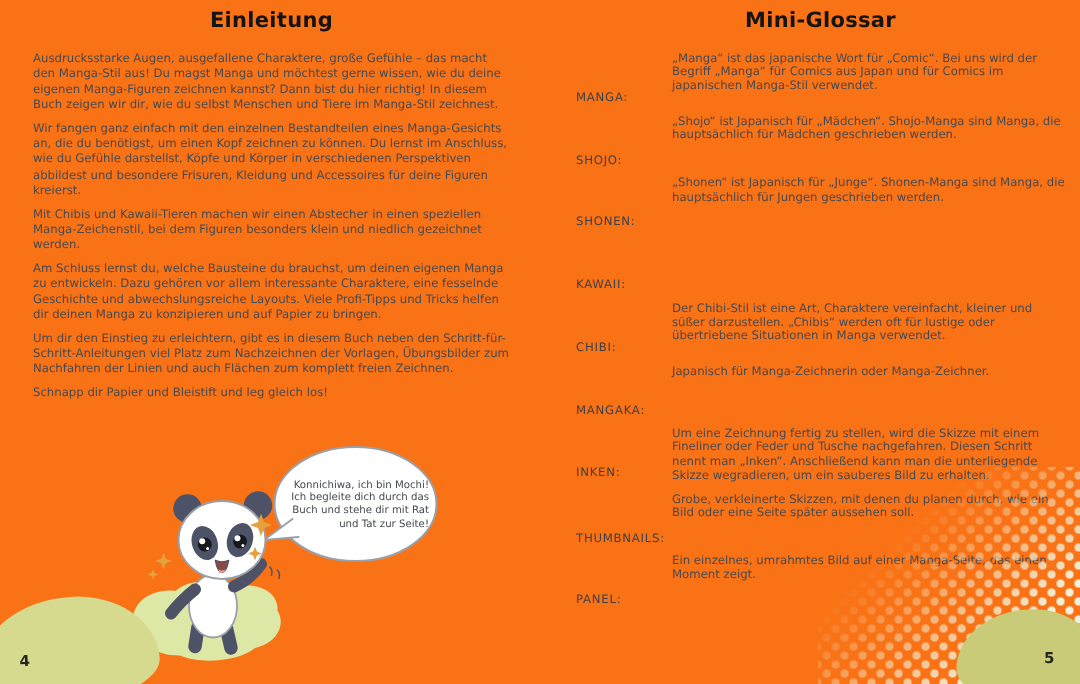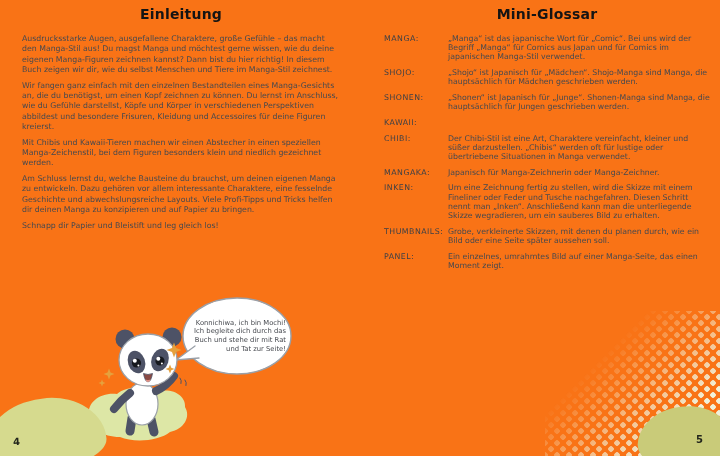--- a/index.html
+++ b/index.html
@@ -31,20 +31,21 @@
   
   .glossary { margin-top: 5px; display: flex; flex-direction: column; gap: 6.5px; }
   .glossary-row { display: flex; }
   .glossary-term {
     flex: none;
     width: 64px;
     font-size: 7.8px;
     letter-spacing: 0.5px;
     line-height: 9.2px;
     color: #3d4046;
+    margin-top: 26px;
   }
   .glossary-def {
     flex: 1;
     font-size: 7.8px;
     line-height: 9.2px;
   }
   
   .mascot-svg { position: absolute; left: 85px; top: 290px; width: 235px; height: 166px; }
   .bubble-text {
     position: absolute;
@@ -95,20 +96,21 @@
 <body>
 
 <div class="spread">
 
   <div class="page-left">
     <h1 class="page-title">Einleitung</h1>
     <p>Ausdrucksstarke Augen, ausgefallene Charaktere, große Gefühle – das macht den Manga-Stil aus! Du magst Manga und möchtest gerne wissen, wie du deine eigenen Manga-Figuren zeichnen kannst? Dann bist du hier richtig! In diesem Buch zeigen wir dir, wie du selbst Menschen und Tiere im Manga-Stil zeichnest.</p>
     <p>Wir fangen ganz einfach mit den einzelnen Bestandteilen eines Manga-Gesichts an, die du benötigst, um einen Kopf zeichnen zu können. Du lernst im Anschluss, wie du Gefühle darstellst, Köpfe und Körper in verschiedenen Perspektiven abbildest und besondere Frisuren, Kleidung und Accessoires für deine Figuren kreierst.</p>
     <p>Mit Chibis und Kawaii-Tieren machen wir einen Abstecher in einen speziellen Manga-Zeichenstil, bei dem Figuren besonders klein und niedlich gezeichnet werden.</p>
     <p>Am Schluss lernst du, welche Bausteine du brauchst, um deinen eigenen Manga zu entwickeln. Dazu gehören vor allem interessante Charaktere, eine fesselnde Geschichte und abwechslungsreiche Layouts. Viele Profi-Tipps und Tricks helfen dir deinen Manga zu konzipieren und auf Papier zu bringen.</p>
+    <p>Um dir den Einstieg zu erleichtern, gibt es in diesem Buch neben den Schritt-für-Schritt-Anleitungen viel Platz zum Nachzeichnen der Vorlagen, Übungsbilder zum Nachfahren der Linien und auch Flächen zum komplett freien Zeichnen.</p>
     <p>Schnapp dir Papier und Bleistift und leg gleich los!</p>
   </div>
 
   <div class="page-right">
     <h1 class="page-title">Mini-Glossar</h1>
     <div class="glossary">
       <div class="glossary-row">
         <div class="glossary-term">MANGA:</div>
         <div class="glossary-def">„Manga“ ist das japanische Wort für „Comic“. Bei uns wird der Begriff „Manga“ für Comics aus Japan und für Comics im japanischen Manga-Stil verwendet.</div>
       </div>

